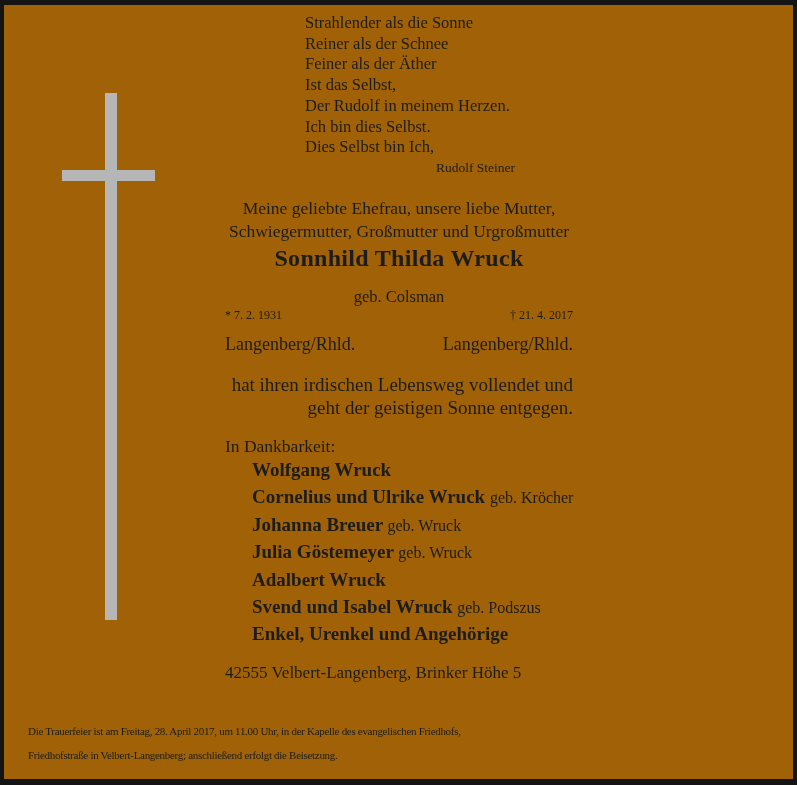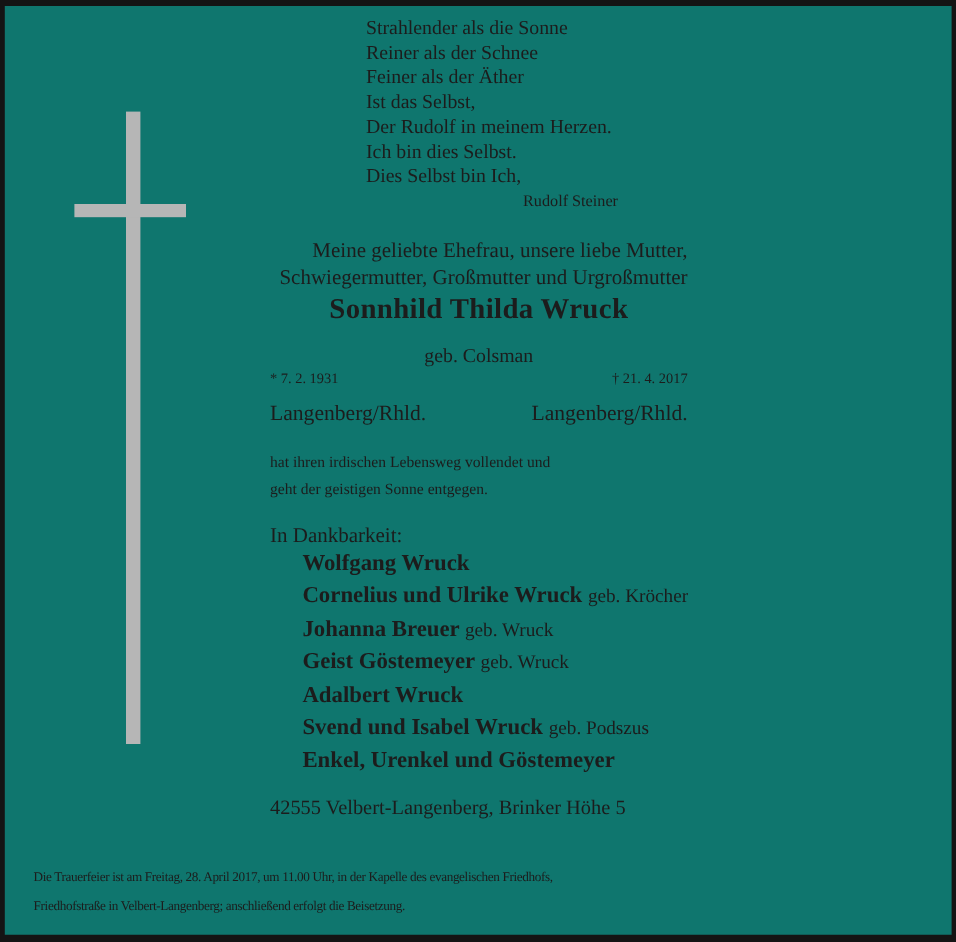--- a/index.html
+++ b/index.html
@@ -4,21 +4,21 @@
 <style>
   html, body {
     margin: 0;
     padding: 0;
     background: #ffffff;
   }
   .page {
     position: relative;
     width: 797px;
     height: 785px;
-    background: #0f766e;
+    background: #a16207;
     overflow: hidden;
     font-family: "Liberation Serif", "DejaVu Serif", serif;
     color: #1c1c1c;
   }
   .frame {
     position: absolute;
     inset: 0;
     border-style: solid;
     border-color: #141414;
     border-width: 5px 4px 6px 4px;
@@ -63,21 +63,21 @@
     position: absolute;
     left: 225px;
     top: 0;
     width: 348px;
     height: 100%;
   }
   .intro {
     position: absolute;
     top: 197px;
     width: 100%;
-    text-align: right;
+    text-align: center;
     font-size: 17.5px;
     line-height: 23px;
     white-space: nowrap;
   }
   .name {
     position: absolute;
     top: 245px;
     width: 100%;
     margin: 0;
     text-align: center;
@@ -106,22 +106,22 @@
     top: 334px;
     width: 100%;
     display: flex;
     justify-content: space-between;
     font-size: 18px;
   }
   .tribute {
     position: absolute;
     top: 373px;
     width: 100%;
-    text-align: left;
-    font-size: 13px;
+    text-align: right;
+    font-size: 19px;
     line-height: 23px;
     white-space: nowrap;
   }
   .gratitude {
     position: absolute;
     top: 436px;
     font-size: 17.5px;
   }
   .family {
     position: absolute;
@@ -200,24 +200,24 @@
       <div>hat ihren irdischen Lebensweg vollendet und</div>
       <div>geht der geistigen Sonne entgegen.</div>
     </div>
 
     <div class="gratitude">In Dankbarkeit:</div>
 
     <div class="family">
       <div class="family-line"><span>Wolfgang Wruck</span> <span class="suffix"></span></div>
       <div class="family-line"><span>Cornelius und Ulrike Wruck</span> <span class="suffix">geb. Kröcher</span></div>
       <div class="family-line"><span>Johanna Breuer</span> <span class="suffix">geb. Wruck</span></div>
-      <div class="family-line"><span>Geist Göstemeyer</span> <span class="suffix">geb. Wruck</span></div>
+      <div class="family-line"><span>Julia Göstemeyer</span> <span class="suffix">geb. Wruck</span></div>
       <div class="family-line"><span>Adalbert Wruck</span> <span class="suffix"></span></div>
       <div class="family-line"><span>Svend und Isabel Wruck</span> <span class="suffix">geb. Podszus</span></div>
-      <div class="family-line"><span>Enkel, Urenkel und Göstemeyer</span> <span class="suffix"></span></div>
+      <div class="family-line"><span>Enkel, Urenkel und Angehörige</span> <span class="suffix"></span></div>
     </div>
 
     <div class="address">42555 Velbert-Langenberg, Brinker Höhe 5</div>
   </div>
 
   <div class="footer">
     <div>Die Trauerfeier ist am Freitag, 28. April 2017, um 11.00 Uhr, in der Kapelle des evangelischen Friedhofs,</div>
     <div>Friedhofstraße in Velbert-Langenberg; anschließend erfolgt die Beisetzung.</div>
   </div>
 </div>

